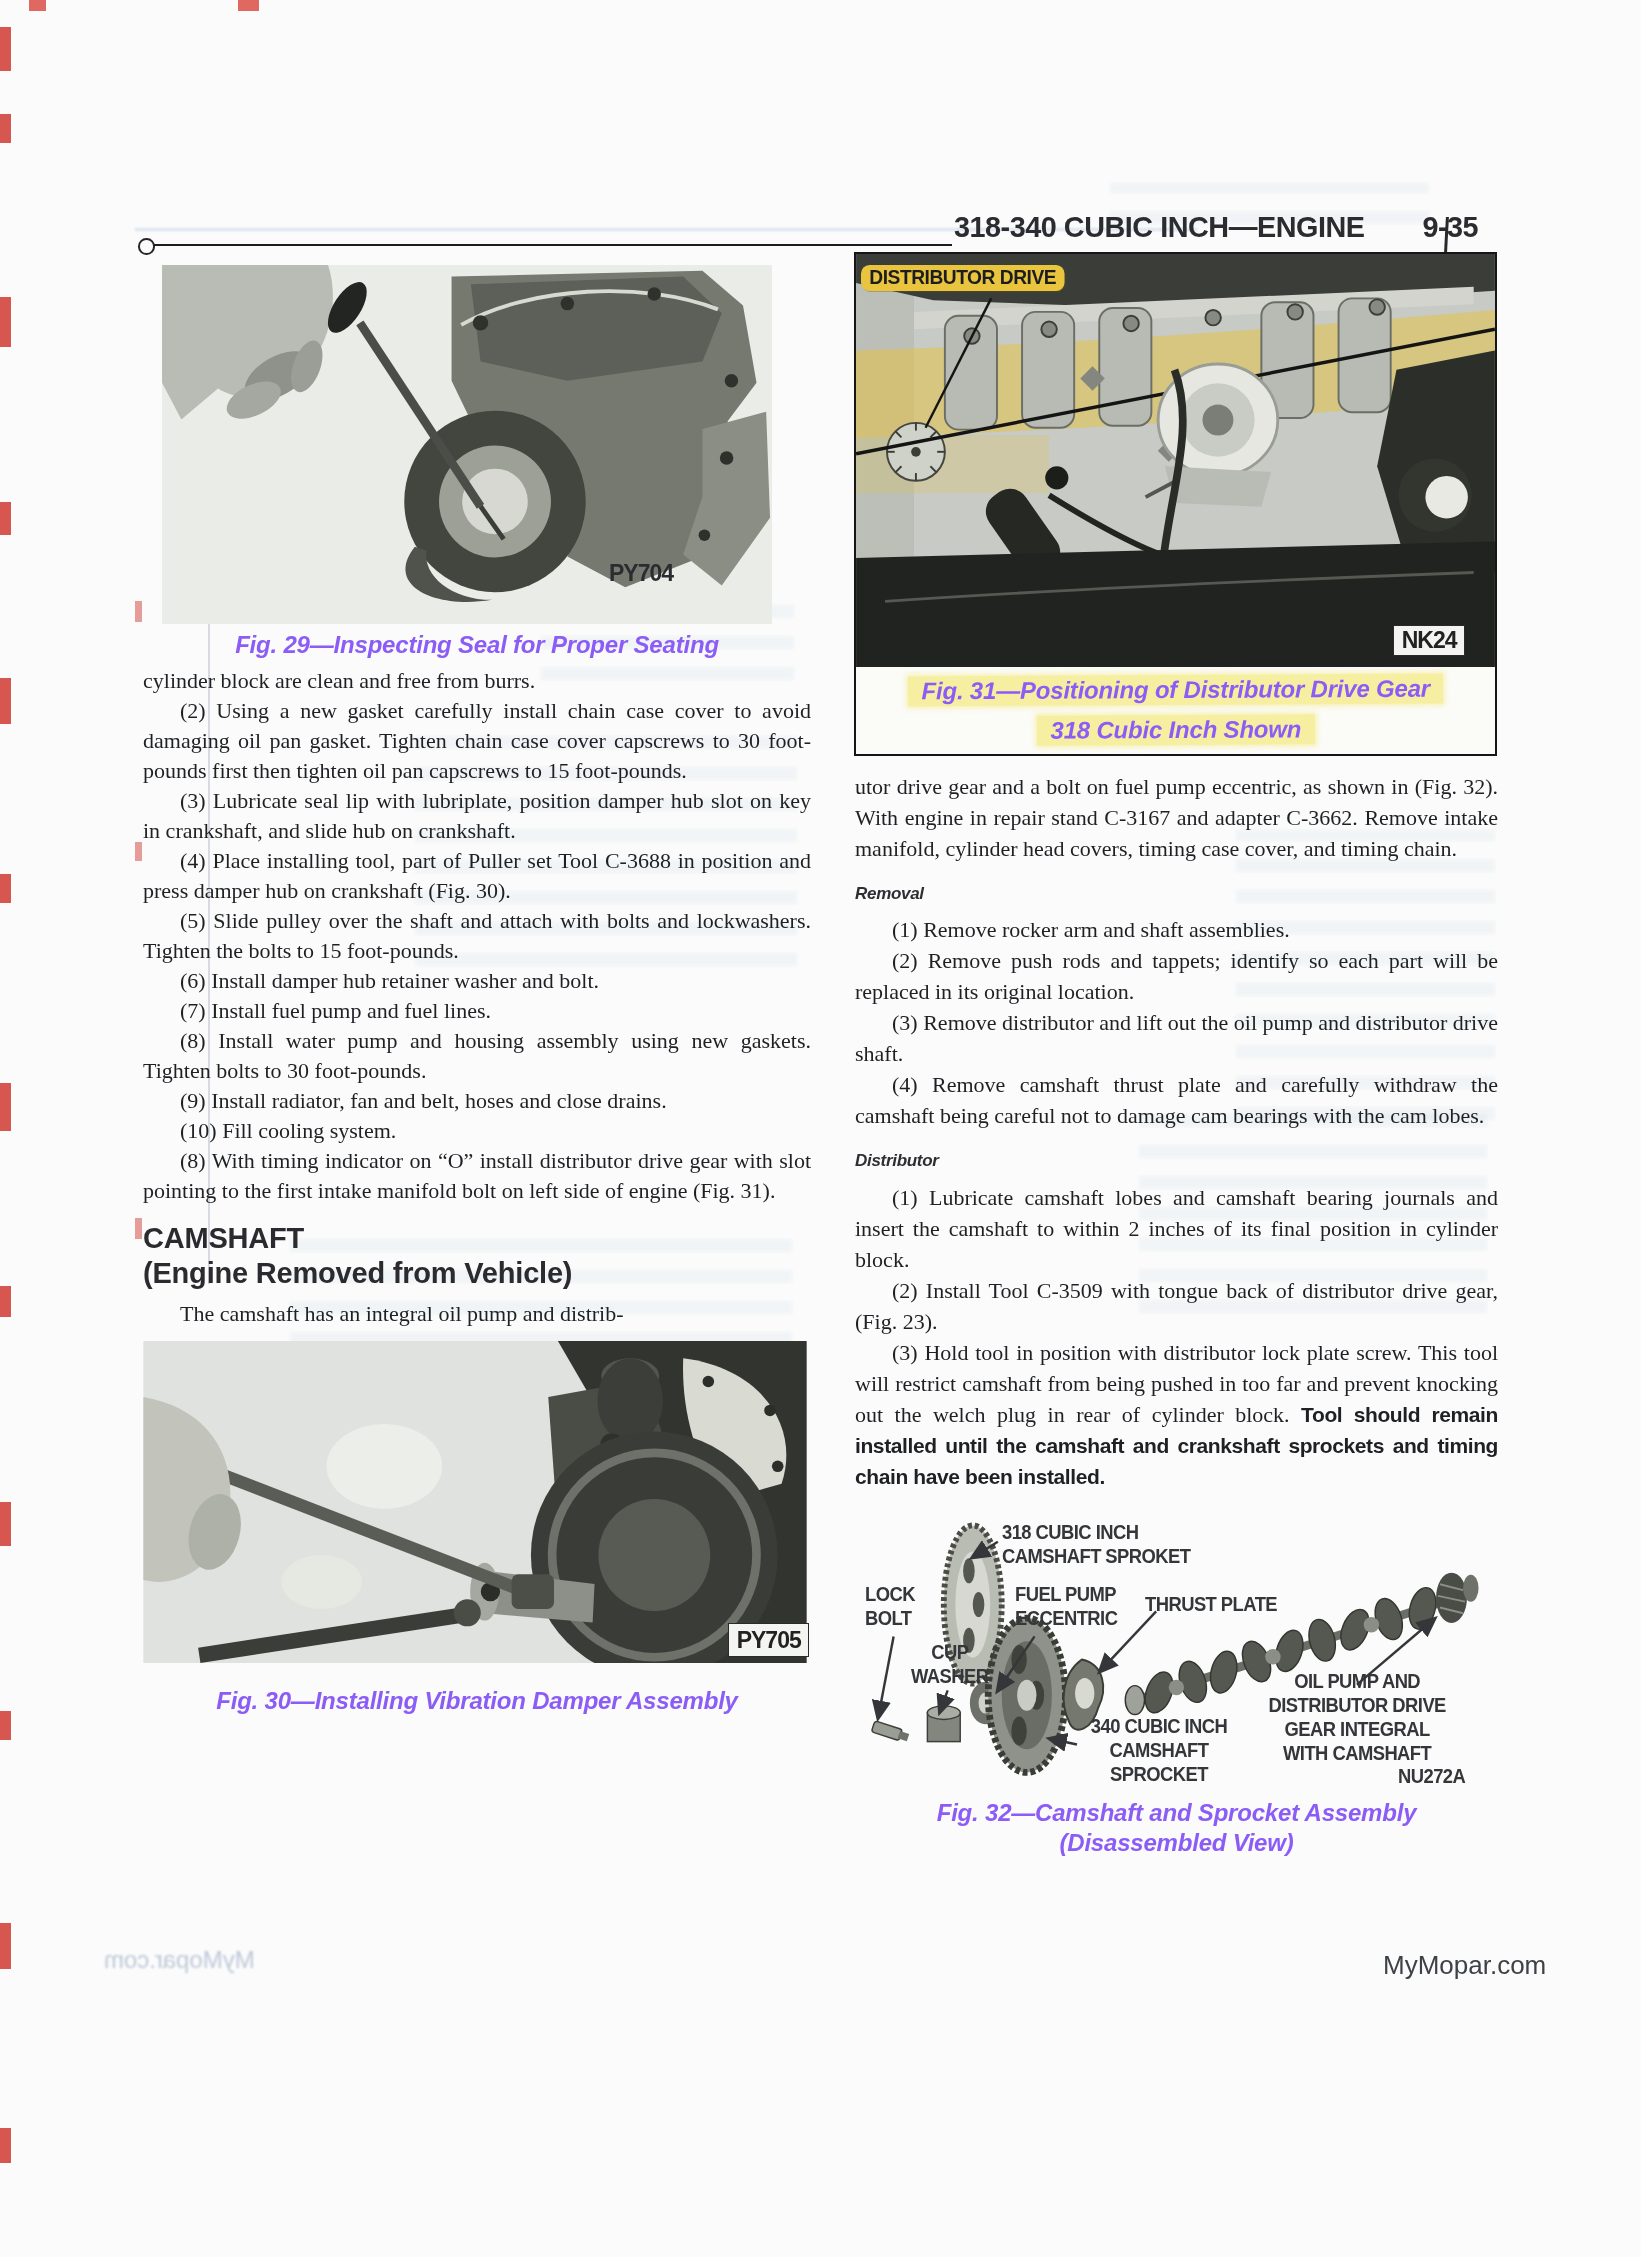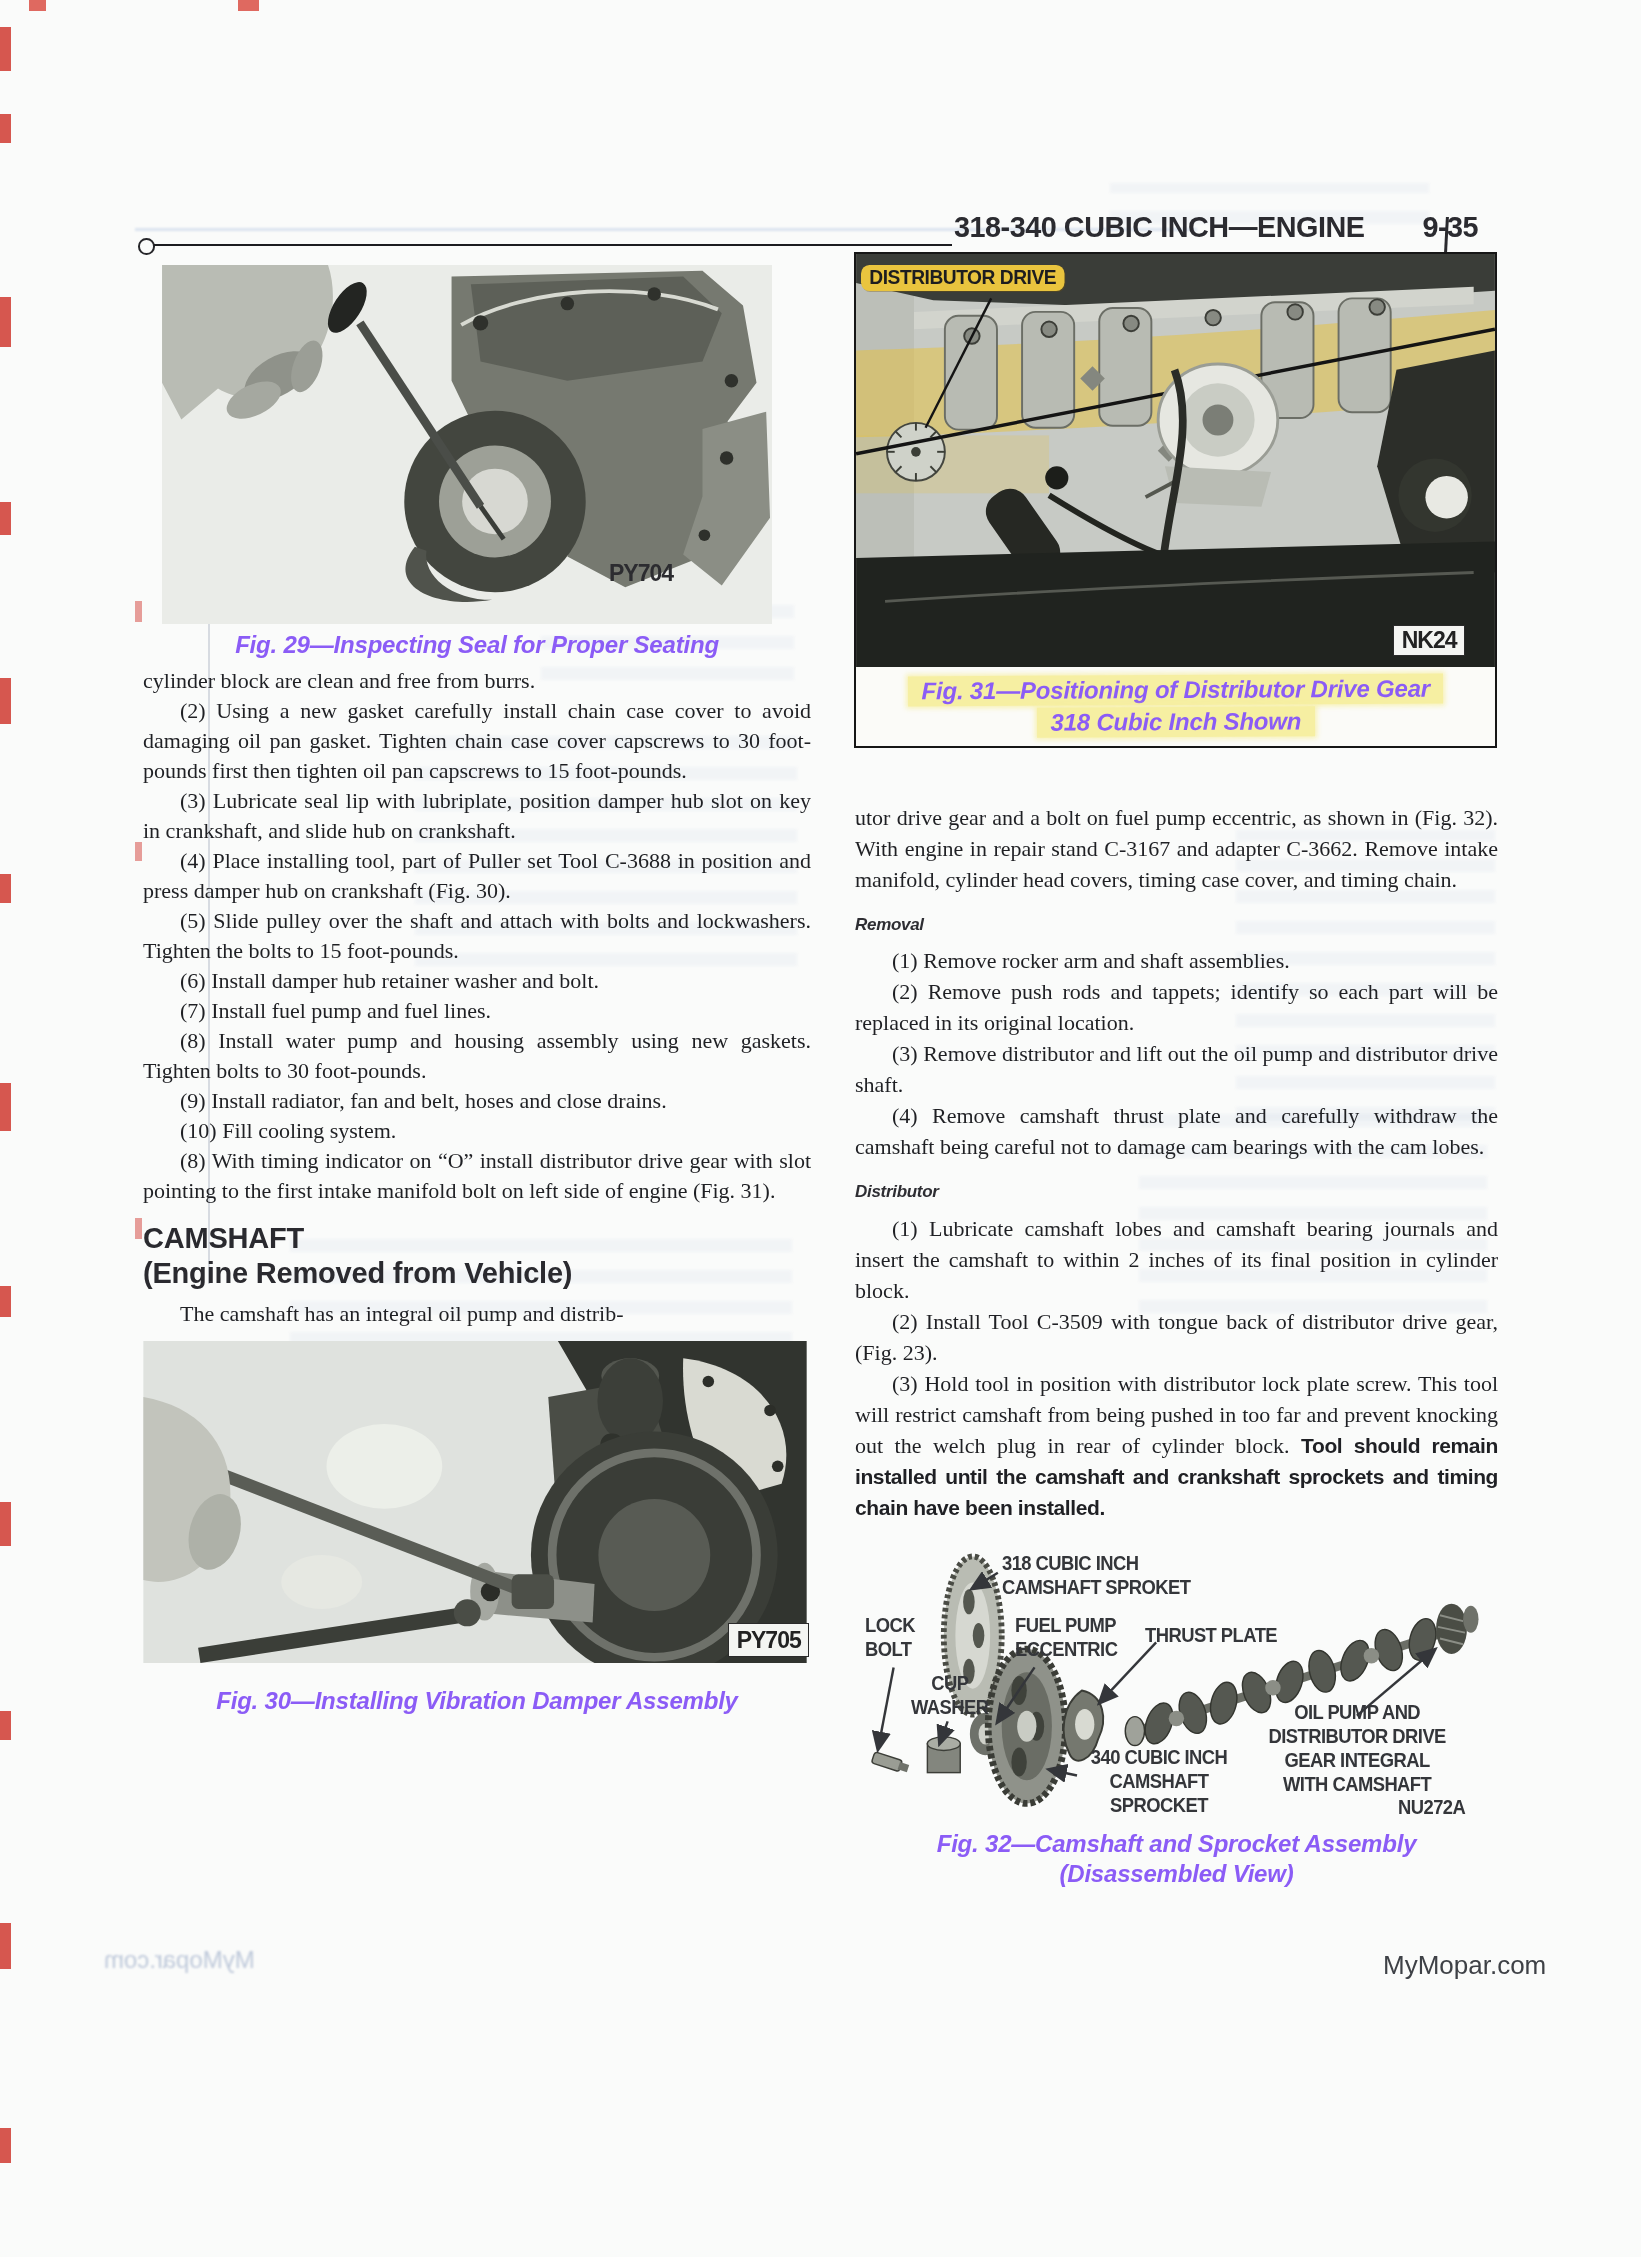--- a/index.html
+++ b/index.html
@@ -18,21 +18,21 @@
   
   .rule-circle{position:absolute;width:12.6px;height:12.6px;border:2.4px solid #26262a;border-radius:50%;}
   .head-rule{position:absolute;height:2.4px;background:#1c1c20;}
   .page-header{position:absolute;left:954px;top:210px;width:546px;display:flex;
                justify-content:space-between;align-items:baseline;
                font-family:"Liberation Sans",sans-serif;font-weight:bold;font-size:30px;
                letter-spacing:-0.5px;color:#2b2b30;transform:scaleX(.96);transform-origin:left;}
   
   .col{position:absolute;text-align:justify;font-size:22px;}
   #left-col{left:143px;top:666px;width:668px;line-height:30px;}
-  #right-col{left:855px;top:802px;width:643px;line-height:31px;}
+  #right-col{left:855px;top:771px;width:643px;line-height:31px;}
   .col p{margin:0;}
   .step{text-indent:37px;}
   .sub-head{font-family:"Liberation Sans",sans-serif;font-weight:bold;font-style:italic;
             font-size:17px;margin:13.5px 0 5.8px 0 !important;text-indent:0;letter-spacing:-0.3px;
             color:#2e2e33;}
   .big-head{font-family:"Liberation Sans",sans-serif;font-weight:bold;font-size:29px;
             line-height:35px;margin:15.4px 0 7.7px 0 !important;letter-spacing:-0.2px;color:#2a2a2f;
             text-align:left;}
   
   .fig-caption{font-family:"Liberation Sans",sans-serif;font-weight:bold;font-style:italic;
@@ -261,21 +261,21 @@
         <circle cx="612" cy="252" r="22" fill="#e8e9e3"></circle>
 
         <path d="M0,315 L662,298 L662,428 L0,428 Z" fill="#20231f"></path>
         <path d="M30,360 C250,345 480,336 640,330" stroke="#565952" stroke-width="3" fill="none"></path>
       </svg>
       <div id="dist-tag">DISTRIBUTOR DRIVE</div>
       <div class="photo-code boxed" id="nk24">NK24</div>
     </div>
     <div id="fig31-capzone">
       <div class="fig-caption"><span class="marker">Fig. 31—Positioning of Distributor Drive Gear</span></div>
-      <div class="fig-caption" style="margin-top:2px"><span class="marker">318 Cubic Inch Shown</span></div>
+      <div class="fig-caption" style="margin-top:10px"><span class="marker">318 Cubic Inch Shown</span></div>
     </div>
   </div>
 
   <div id="right-col" class="col">
     <p class="frag">utor drive gear and a bolt on fuel pump eccentric, as shown in (Fig. 32). With engine in repair stand C-3167 and adapter C-3662. Remove intake manifold, cylinder head covers, timing case cover, and timing chain.</p>
     <p class="sub-head">Removal</p>
     <p class="step">(1) Remove rocker arm and shaft assemblies.</p>
     <p class="step">(2) Remove push rods and tappets; identify so each part will be replaced in its original location.</p>
     <p class="step">(3) Remove distributor and lift out the oil pump and distributor drive shaft.</p>
     <p class="step">(4) Remove camshaft thrust plate and carefully withdraw the camshaft being careful not to damage cam bearings with the cam lobes.</p>

